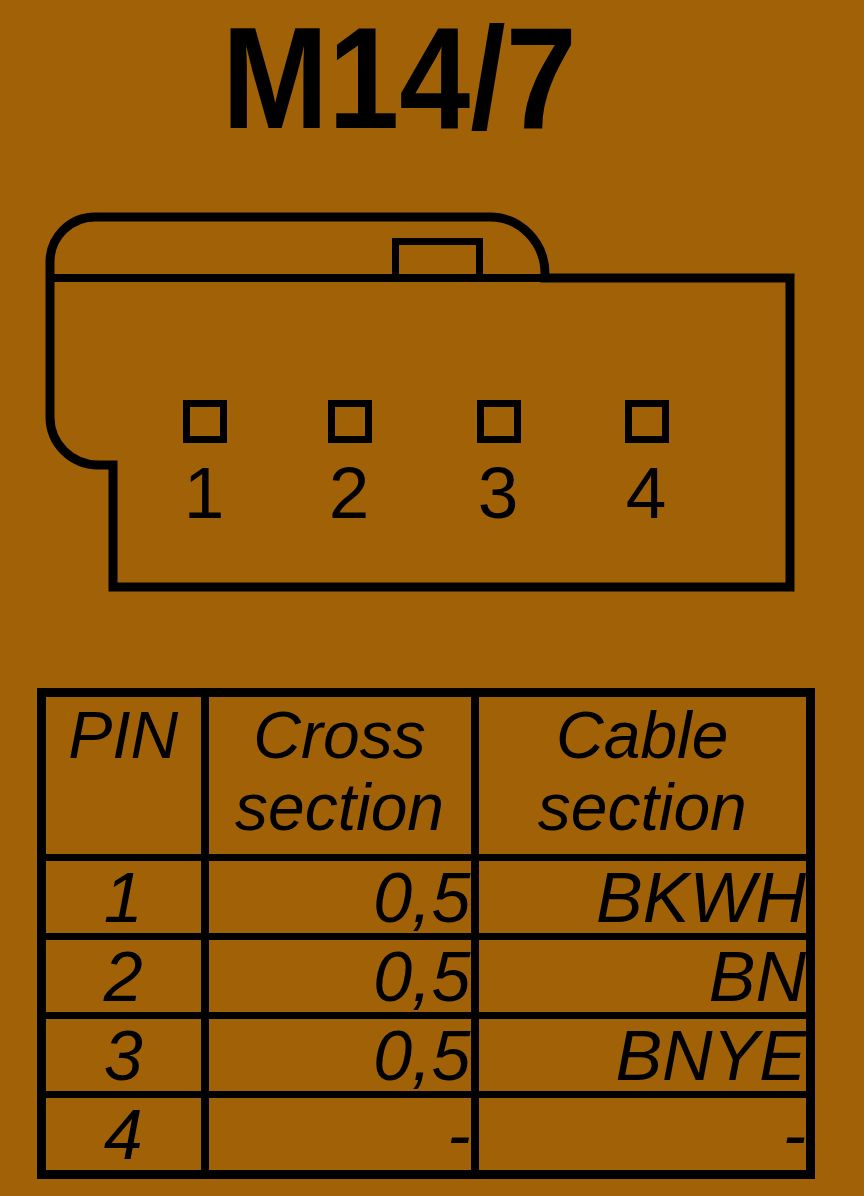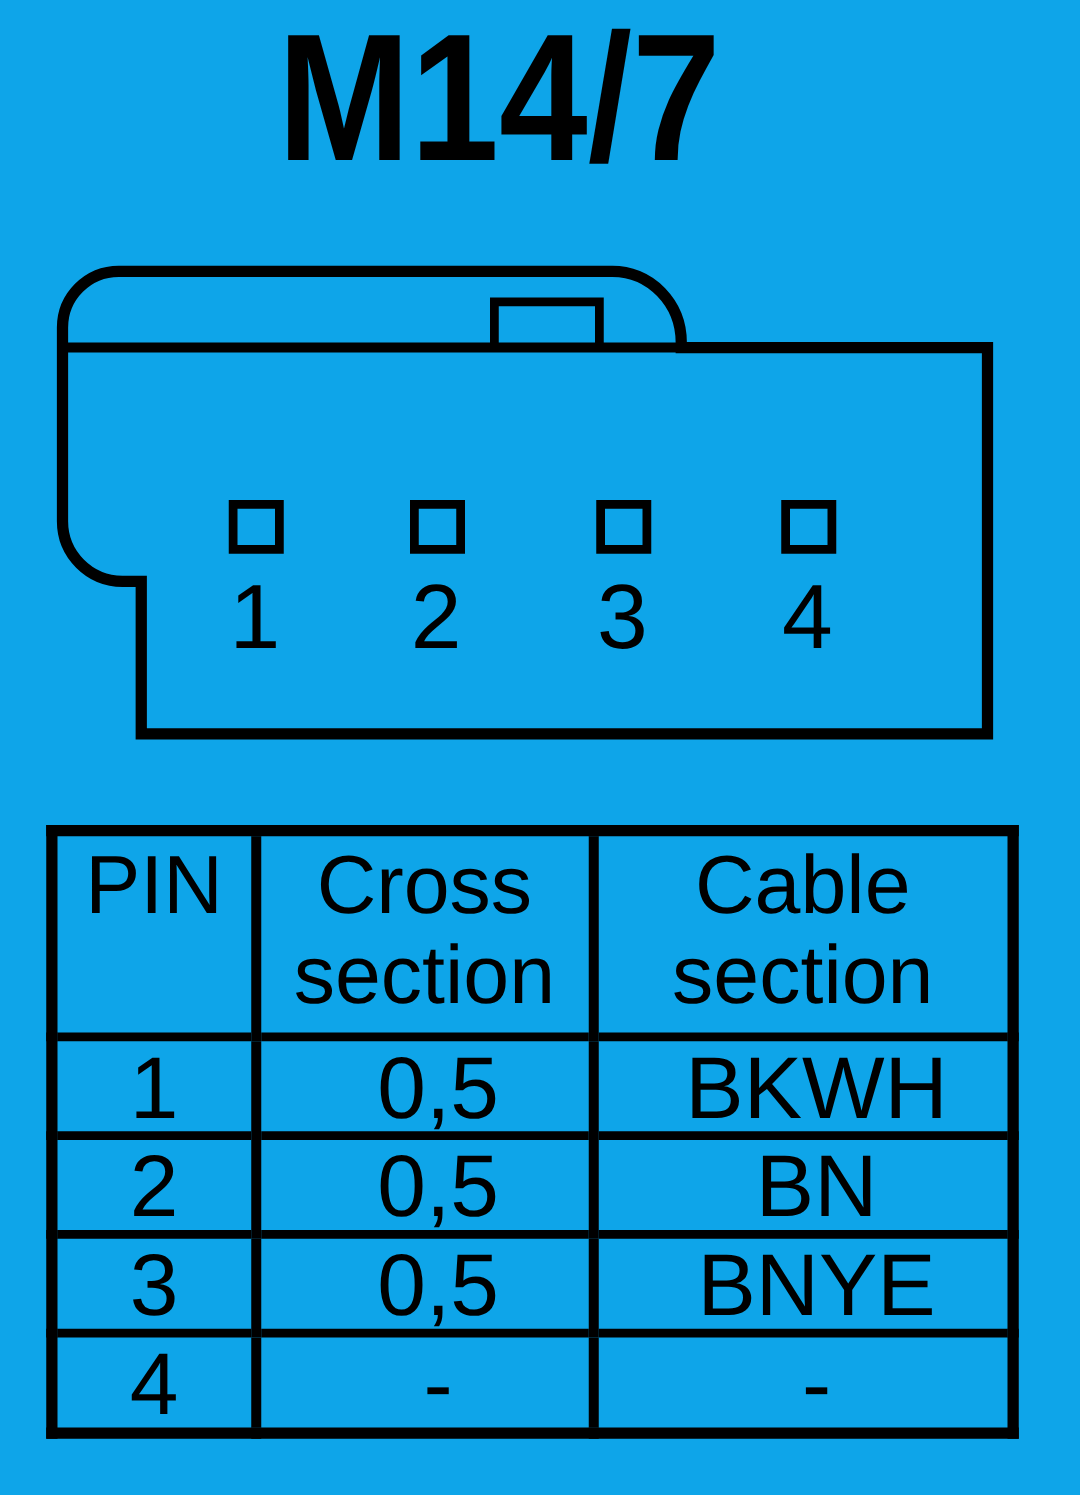--- a/index.html
+++ b/index.html
@@ -4,21 +4,21 @@
 <style>
   html, body {
     margin: 0;
     padding: 0;
     background: #ffffff;
   }
   .page {
     position: relative;
     width: 864px;
     height: 1196px;
-    background: #0ea5e9;
+    background: #a16207;
     color: #000000;
     font-family: "Liberation Sans", "DejaVu Sans", sans-serif;
     overflow: hidden;
   }
   .title {
     position: absolute;
     left: 222px;
     top: 6px;
     margin: 0;
     font-size: 145px;
@@ -39,26 +39,27 @@
   }
   .pin-num {
     font-family: "Liberation Sans", "DejaVu Sans", sans-serif;
     font-size: 73px;
     fill: #000000;
     text-anchor: middle;
   }
   table.pinout {
     position: absolute;
     left: 37px;
-    top: 660px;
+    top: 688px;
     width: 769px;
     height: 467px;
     border-collapse: collapse;
     table-layout: fixed;
     border: 9px solid #000000;
+    font-style: italic;
   }
   table.pinout th,
   table.pinout td {
     border-style: solid;
     border-color: #000000;
     border-width: 7px 8px;
     padding: 0;
     overflow: visible;
   }
   table.pinout th {
@@ -67,21 +68,21 @@
     line-height: 72px;
     text-align: center;
     vertical-align: top;
     white-space: pre-line;
     padding-top: 2px;
   }
   table.pinout td {
     font-size: 70px;
     line-height: 70px;
     vertical-align: top;
-    text-align: center;
+    text-align: right;
     padding: 2px 0 0 22px;
     white-space: nowrap;
   }
   table.pinout td.pin-col {
     text-align: center;
     padding-left: 0;
   }
   tr.header-row { height: 165px; }
   tr.data-row { height: 74px; }
 </style>

